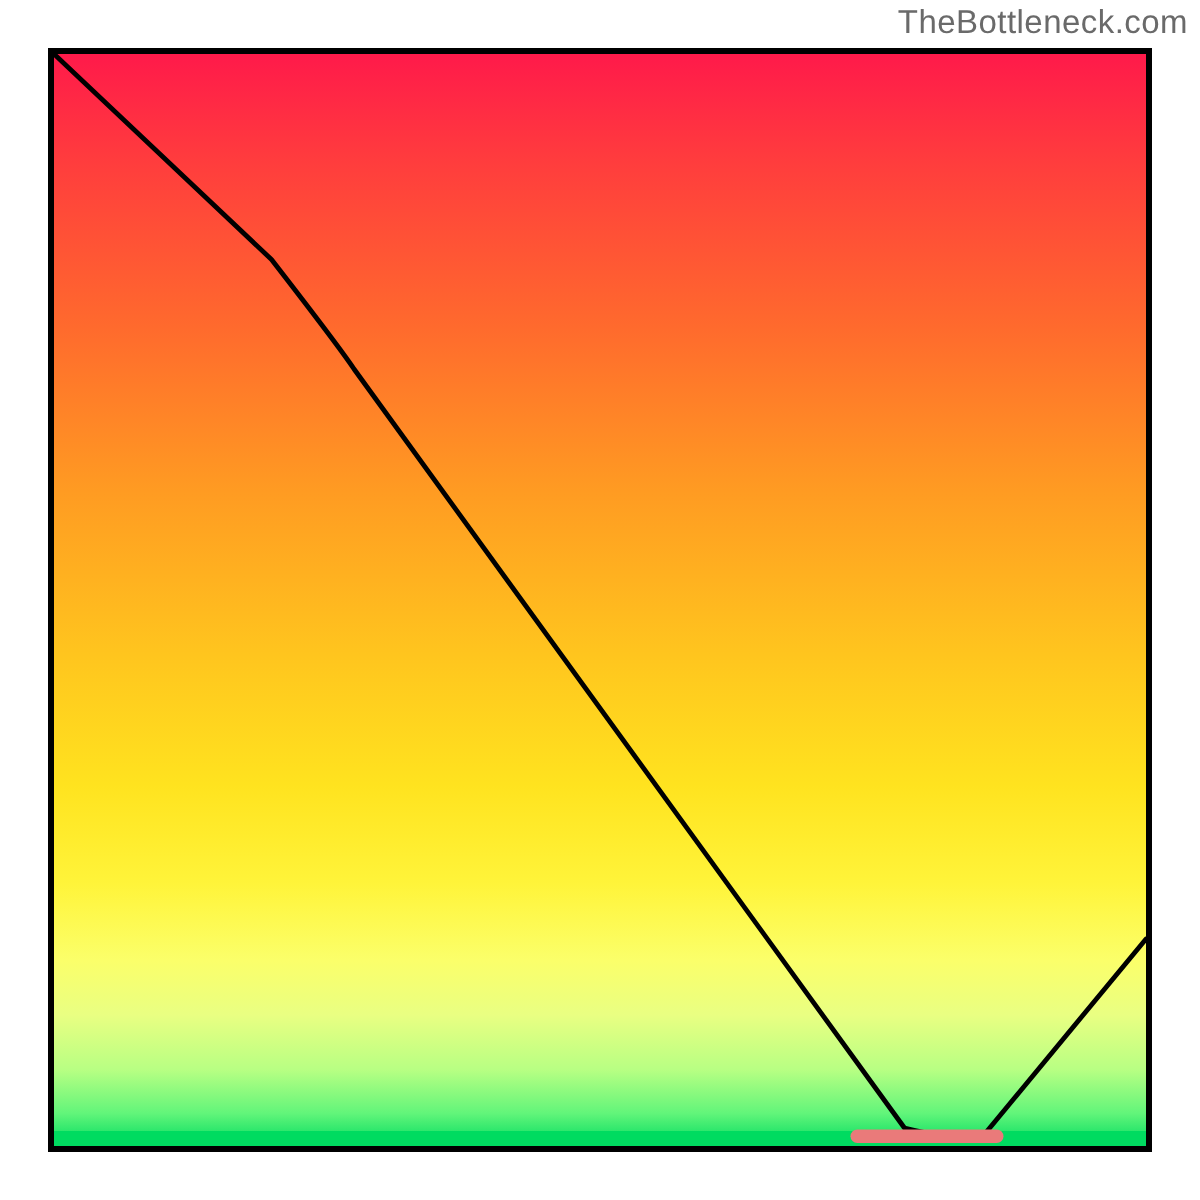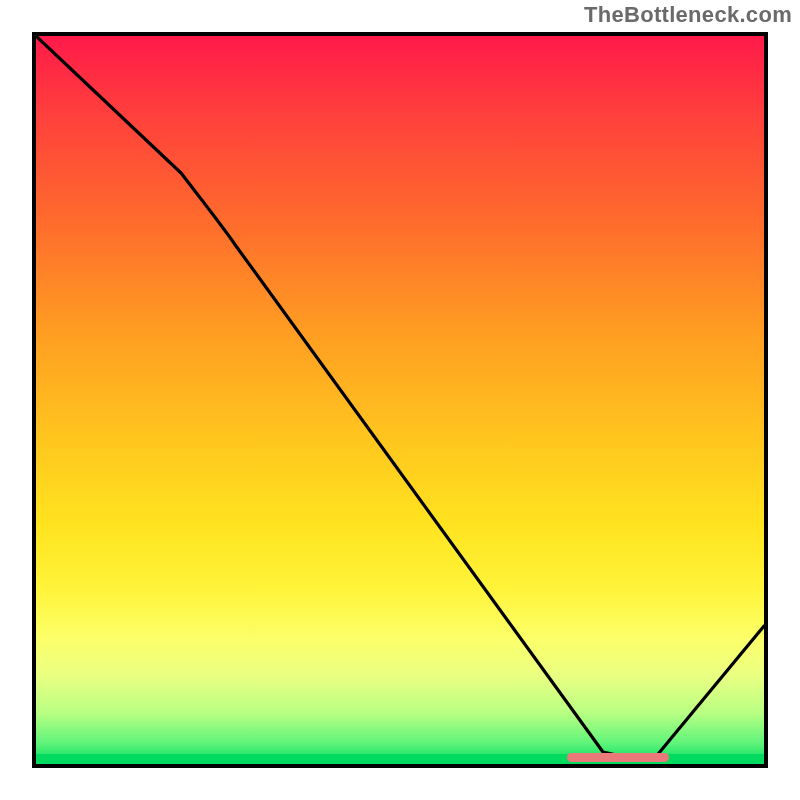--- a/index.html
+++ b/index.html
@@ -15,21 +15,21 @@
     position: relative;
     width: 800px;
     height: 800px;
     box-sizing: border-box;
   }
   .watermark {
     position: absolute;
     top: 2px;
     right: 8px;
     font-size: 22px;
-    font-weight: 700;
+    font-weight: 400;
     color: #6a6a6a;
     letter-spacing: 0.3px;
     text-align: right;
   }
   .plot {
     position: absolute;
     left: 32px;
     top: 32px;
     width: 736px;
     height: 736px;

